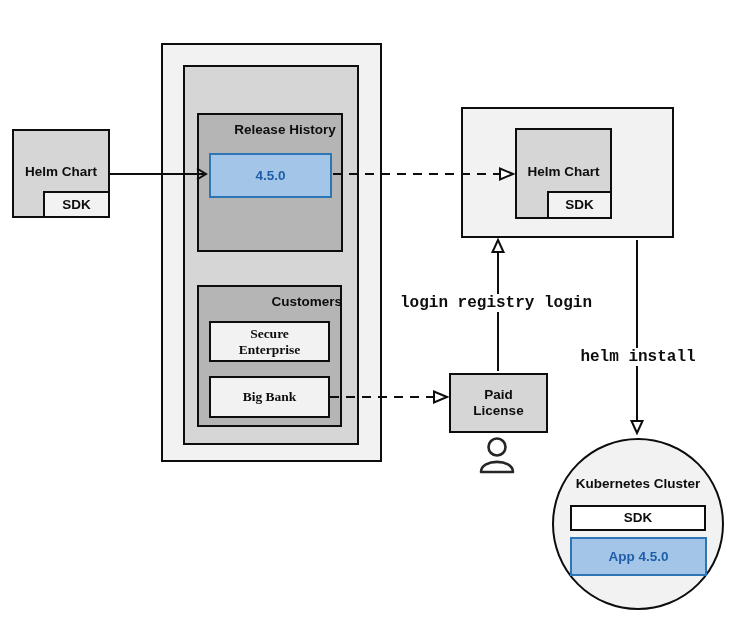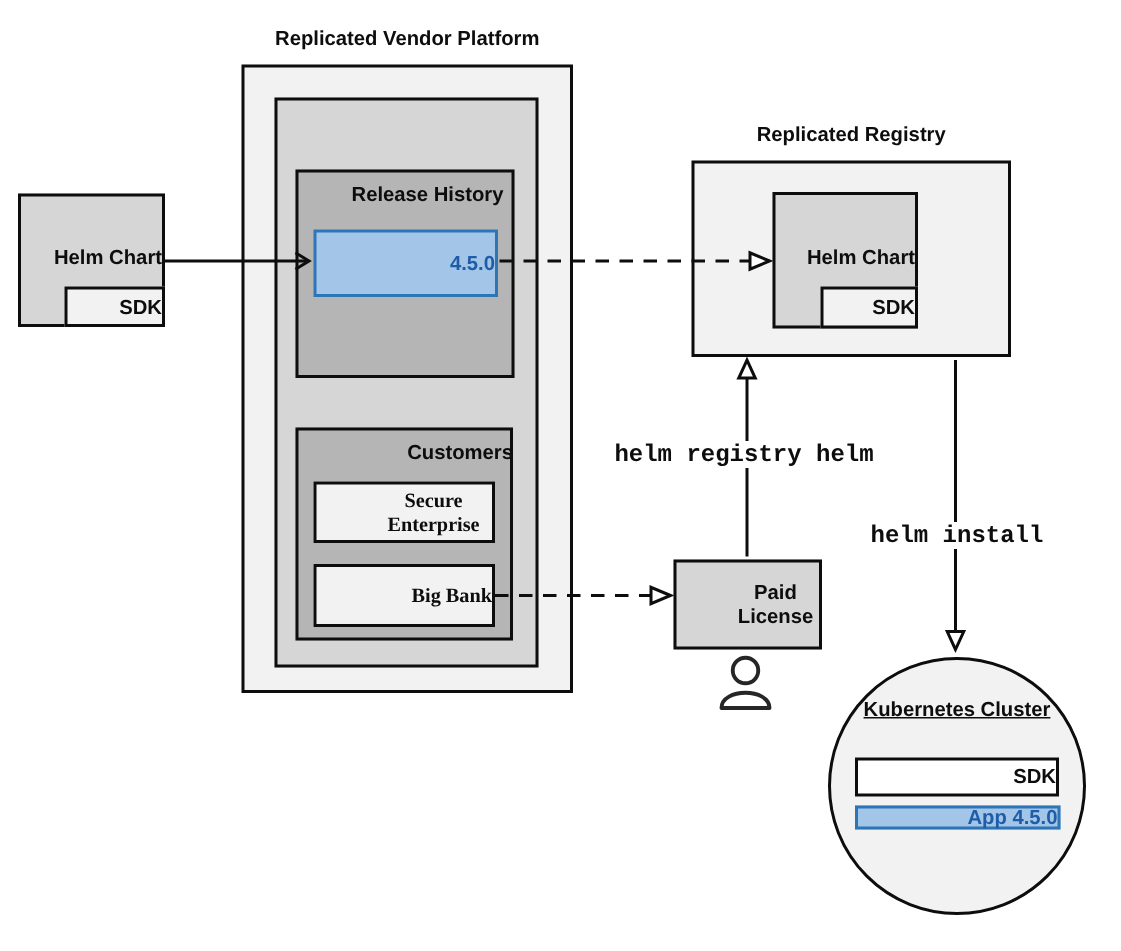--- a/index.html
+++ b/index.html
@@ -2,21 +2,21 @@
 <html><head>
 <meta charset="utf-8">
 <style>
   html,body{margin:0;padding:0;background:#ffffff;}
   #canvas{
     position:relative;width:747px;height:634px;background:#ffffff;
     font-family:"Liberation Sans",sans-serif;overflow:hidden;
   }
   .box{
     position:absolute;box-sizing:border-box;border:2px solid #0d0d0d;
-    display:flex;align-items:center;justify-content:flex-end;text-align:center;
+    display:flex;align-items:center;justify-content:center;text-align:center;
     font-weight:bold;font-size:13.5px;color:#0d0d0d;line-height:1.18;
   }
   .fill-light{background:#f2f2f2;}
   .fill-mid{background:#d6d6d6;}
   .fill-dark{background:#b5b5b5;}
   .fill-white{background:#ffffff;}
   .fill-blue{background:#a3c6e8;border-color:#2e75b6;color:#1f5da8;}
   .toplabel{
     position:absolute;text-align:center;font-weight:bold;font-size:13.5px;
     color:#0d0d0d;line-height:14px;
@@ -46,43 +46,42 @@
   #helm-reg-box span{position:relative;top:-2px;}
   #sdk-reg-box{left:547px;top:191px;width:65px;height:28px;}
   
   #license-box{left:449px;top:373px;width:99px;height:60px;}
   #license-box span{display:inline-block;max-width:58px;}
   #customer-label{left:447px;top:484px;width:101px;line-height:16px;}
   #customer-label span{display:inline-block;max-width:82px;}
   
   #cluster-circle{left:552px;top:438px;width:172px;height:172px;border-radius:50%;
     align-items:flex-start;}
-  #cluster-label{left:552px;top:466px;width:172px;text-decoration:underline;}
+  #cluster-label{left:552px;top:477px;width:172px;}
   #cluster-sdk-box{left:570px;top:505px;width:136px;height:26px;}
-  #cluster-app-box{left:570px;top:537px;width:137px;height:16px;}
+  #cluster-app-box{left:570px;top:537px;width:137px;height:39px;}
   
   .cmd{
     position:absolute;transform:translate(-50%,-50%);background:#ffffff;
     font-family:"Liberation Mono","DejaVu Sans Mono",monospace;
     font-weight:bold;font-size:16px;color:#0d0d0d;white-space:nowrap;
     padding:0 2px;z-index:60;
   }
   #cmd-login{left:496px;top:303px;}
   #cmd-install{left:638px;top:357px;}
   #connector-layer{
     position:absolute;left:0;top:0;width:747px;height:634px;
     z-index:50;pointer-events:none;
   }
 </style>
 </head>
 <body>
 
 <div id="canvas">
 
-  <div class="toplabel" id="platform-title">Replicated Vendor Platform</div>
   <div class="box fill-light" id="platform-box"></div>
 
   <div class="box fill-mid" id="stable-box"></div>
 
   <div class="box fill-dark" id="release-box"></div>
   <div class="toplabel" id="release-label">Release History</div>
 
   <div class="box fill-blue" id="v450-box">
     <span>4.5.0</span>
   </div>
@@ -97,21 +96,20 @@
     <span>Big Bank</span>
   </div>
 
   <div class="box fill-mid" id="helm-src-box">
     <span>Helm Chart</span>
   </div>
   <div class="box fill-light" id="sdk-src-box">
     <span>SDK</span>
   </div>
 
-  <div class="toplabel" id="registry-title">Replicated Registry</div>
   <div class="box fill-light" id="registry-box"></div>
   <div class="box fill-mid" id="helm-reg-box">
     <span>Helm Chart</span>
   </div>
   <div class="box fill-light" id="sdk-reg-box">
     <span>SDK</span>
   </div>
 
   <div class="box fill-mid" id="license-box">
     <span>Paid License</span>
@@ -142,16 +140,16 @@
 
     <line x1="637" y1="240" x2="637" y2="421" stroke="#0d0d0d" stroke-width="2"></line>
     <polygon points="637,433 631.5,421 642.5,421" fill="#ffffff" stroke="#0d0d0d" stroke-width="2"></polygon>
 
     <g>
       <circle cx="497" cy="447" r="8.5" fill="none" stroke="#262626" stroke-width="2.6"></circle>
       <path d="M 481 472 C 481 458.5 513 458.5 513 472 Z" fill="none" stroke="#262626" stroke-width="2.6" stroke-linejoin="round"></path>
     </g>
   </svg>
 
-  <div class="cmd" id="cmd-login">helm registry helm</div>
+  <div class="cmd" id="cmd-login">login registry login</div>
   <div class="cmd" id="cmd-install">helm install</div>
 
 </div>
 
 </body></html>

